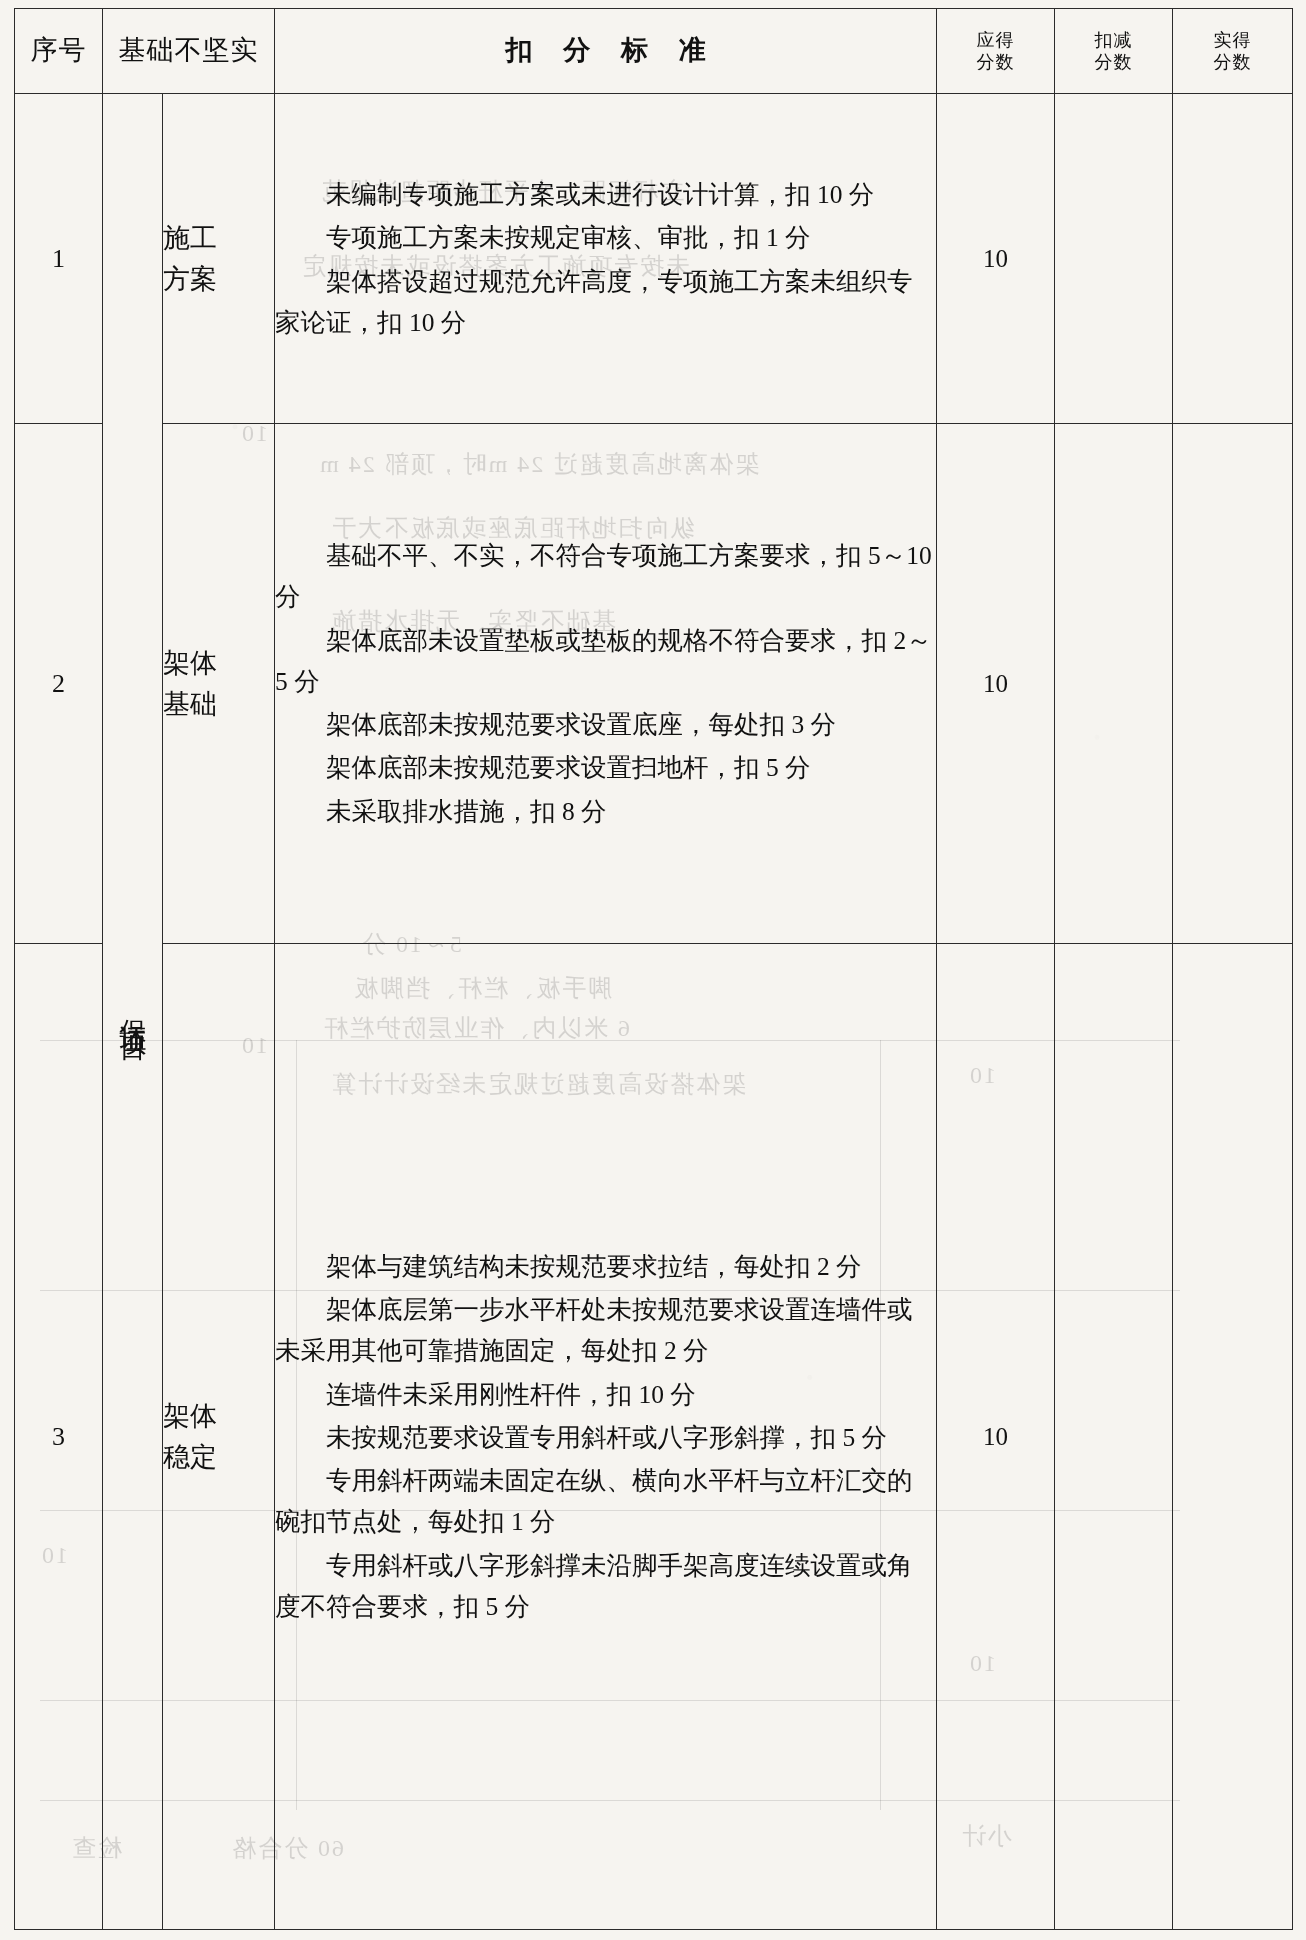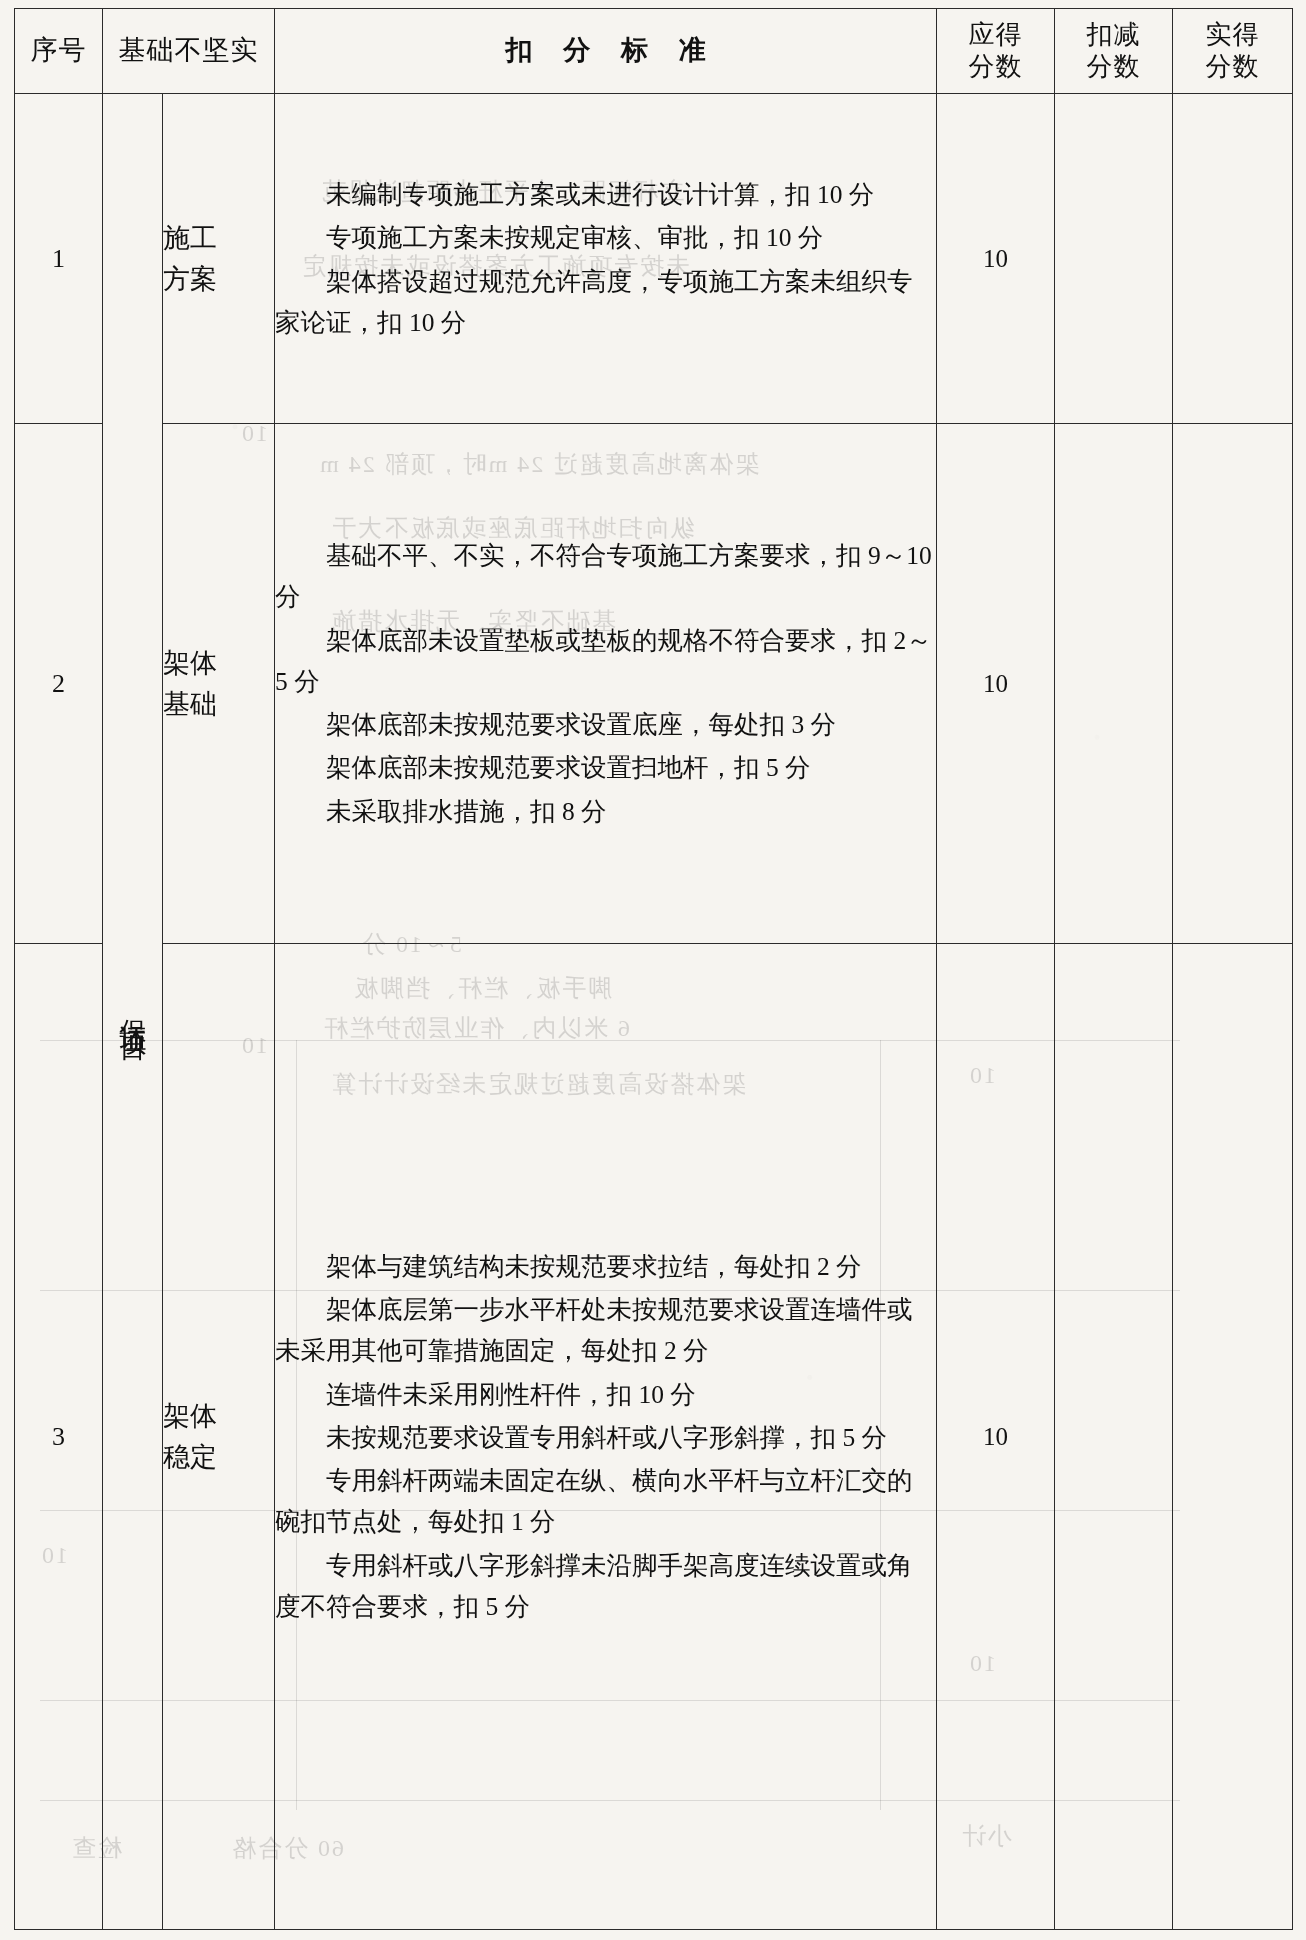--- a/index.html
+++ b/index.html
@@ -57,21 +57,21 @@
   col.c-act     { width: 120px; }
 
   
   .hdr {
     text-align: center;
     font-size: 27px;
     line-height: 1.25;
     letter-spacing: 1px;
     height: 84px;
   }
-  .hdr.two-line { font-size: 26px; margin-top: 39px; }
+  .hdr.two-line { font-size: 18px; margin-top: 39px; }
   .hdr .l { display: block; }
   .hdr-std {
     font-size: 27px;
     letter-spacing: 12px;
     text-indent: 12px;
     font-weight: bold;
   }
 
   
   .vert {
@@ -201,36 +201,36 @@
         <td class="no-cell">1</td>
         <td class="vert" rowspan="3">
           <span class="vert-inner">保证项目</span>
         </td>
         <td class="item-cell">
           <span class="l">施工</span>
           <span class="l">方案</span>
         </td>
         <td class="std-cell">
           <p>未编制专项施工方案或未进行设计计算，扣 10 分</p>
-          <p>专项施工方案未按规定审核、审批，扣 10 分</p>
+          <p>专项施工方案未按规定审核、审批，扣 1 分</p>
           <p>架体搭设超过规范允许高度，专项施工方案未组织专家论证，扣 10 分</p>
         </td>
         <td class="score-cell">10</td>
         <td class="blank-cell"></td>
         <td class="blank-cell"></td>
       </tr>
 
       <tr style="height:520px;">
         <td class="no-cell">2</td>
         <td class="item-cell">
           <span class="l">架体</span>
           <span class="l">基础</span>
         </td>
         <td class="std-cell">
-          <p>基础不平、不实，不符合专项施工方案要求，扣 9～10 分</p>
+          <p>基础不平、不实，不符合专项施工方案要求，扣 5～10 分</p>
           <p>架体底部未设置垫板或垫板的规格不符合要求，扣 2～5 分</p>
           <p>架体底部未按规范要求设置底座，每处扣 3 分</p>
           <p>架体底部未按规范要求设置扫地杆，扣 5 分</p>
           <p>未采取排水措施，扣 8 分</p>
         </td>
         <td class="score-cell">10</td>
         <td class="blank-cell"></td>
         <td class="blank-cell"></td>
       </tr>
 

